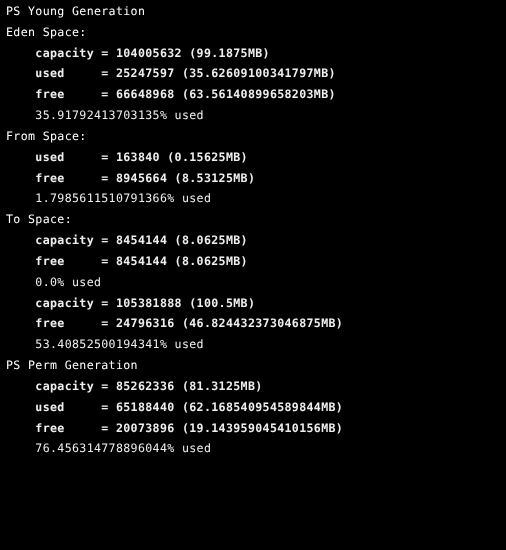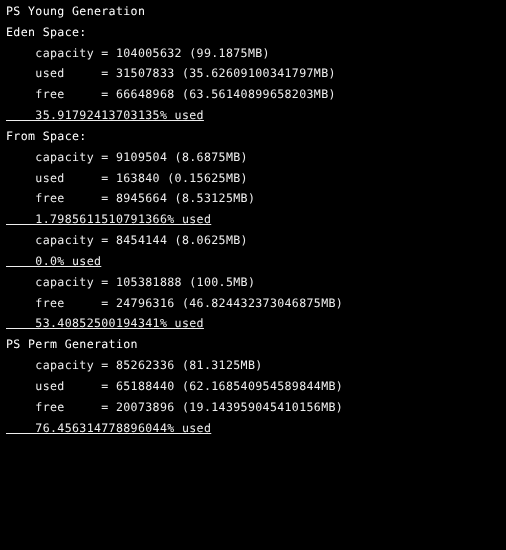--- a/index.html
+++ b/index.html
@@ -42,47 +42,48 @@
     letter-spacing: 0.35px;
     text-rendering: geometricPrecision;
   }
 
   .line.heading {
     color: #ffffff;
   }
 
   .line.detail {
     color: #eeeeee;
+    font-weight: bold;
   }
 
   .line.pct {
     color: #eeeeee;
-    text-decoration: underline;
   }
 </style>
 </head>
 <body>
 
 <div id="terminal">
   <div class="term-body">
 
     <div class="line heading">PS Young Generation</div>
     <div class="line heading">Eden Space:</div>
     <div class="line detail">    capacity = 104005632 (99.1875MB)</div>
-    <div class="line detail">    used     = 31507833 (35.62609100341797MB)</div>
+    <div class="line detail">    used     = 25247597 (35.62609100341797MB)</div>
     <div class="line detail">    free     = 66648968 (63.56140899658203MB)</div>
     <div class="line pct">    35.91792413703135% used</div>
 
     <div class="line heading">From Space:</div>
-    <div class="line detail">    capacity = 9109504 (8.6875MB)</div>
     <div class="line detail">    used     = 163840 (0.15625MB)</div>
     <div class="line detail">    free     = 8945664 (8.53125MB)</div>
     <div class="line pct">    1.7985611510791366% used</div>
 
+    <div class="line heading">To Space:</div>
     <div class="line detail">    capacity = 8454144 (8.0625MB)</div>
+    <div class="line detail">    free     = 8454144 (8.0625MB)</div>
     <div class="line pct">    0.0% used</div>
 
     <div class="line detail">    capacity = 105381888 (100.5MB)</div>
     <div class="line detail">    free     = 24796316 (46.824432373046875MB)</div>
     <div class="line pct">    53.40852500194341% used</div>
 
     <div class="line heading">PS Perm Generation</div>
     <div class="line detail">    capacity = 85262336 (81.3125MB)</div>
     <div class="line detail">    used     = 65188440 (62.168540954589844MB)</div>
     <div class="line detail">    free     = 20073896 (19.143959045410156MB)</div>

